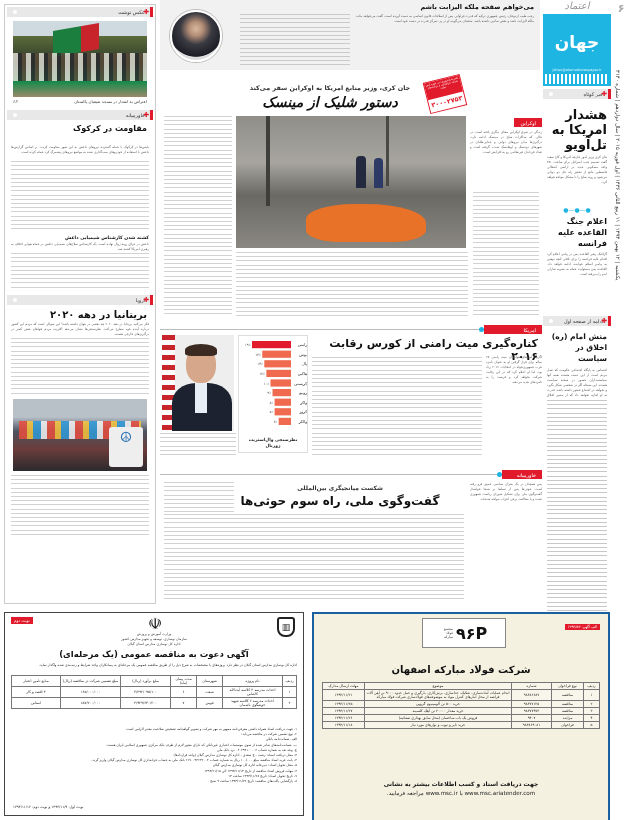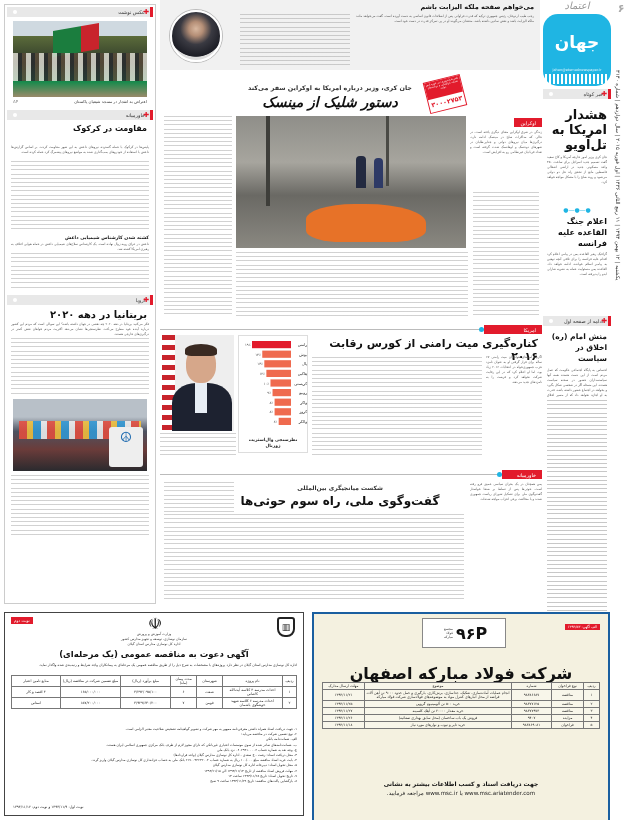--- a/index.html
+++ b/index.html
@@ -20,21 +20,21 @@
 </head>
 <body>
 
 <div class="abs" style="left:612px;top:0;width:18px;height:300px;">
   <div class="abs" style="top:2px;left:2px;width:14px;text-align:center;font-size:11px;color:#aaa;font-weight:bold;">۶</div>
   <div class="abs" style="top:20px;left:3px;writing-mode:vertical-rl;font-size:5.4px;color:#333;white-space:nowrap;height:260px;">یکشنبه | ۱۲ بهمن ۱۳۹۳ | ۱۱ ربیع الثانی ۱۴۳۶ | اول فوریه ۲۰۱۵ | سال دوازدهم | شماره ۳۱۴۰</div>
 </div>
 
 <div class="abs" style="left:543px;top:0;width:68px;height:820px;">
   <div style="height:14px;text-align:center;font-size:10px;color:#999;font-style:italic;font-family:'DejaVu Serif',serif;">اعتماد</div>
-  <div style="background:#1fb5e3;height:72px;position:relative;border-radius:15px;">
+  <div style="background:#1fb5e3;height:72px;position:relative;">
     <div style="color:#fff;font-size:17px;text-align:center;padding-top:18px;font-weight:bold;">جهان</div>
     <div style="position:absolute;bottom:14px;left:0;right:0;font-size:3.5px;color:#d9f3fb;text-align:center;direction:ltr;">jahan@etemadnewspaper.ir</div>
     <div style="position:absolute;bottom:2px;left:2px;right:2px;height:10px;background:repeating-linear-gradient(to right,#fff 0,#fff 2px,transparent 2px,transparent 4px);"></div>
   </div>
 
   <div class="section-tag" style="margin-top:3px;">
     <span class="red"></span>
     <span class="plus">✚</span>
     <span>خبر کوتاه</span>
     <span class="dot"></span>
@@ -61,21 +61,21 @@
   <div class="abs txt" style="right:6px;top:14px;width:178px;height:52px;overflow:hidden;">رجب طیب اردوغان، رئیس جمهوری ترکیه که قدرت فراوانی پس از اصلاحات قانون اساسی به دست آورده است، گفت می‌خواهد مانند ملکه الیزابت باشد و نقش نمادین داشته باشد. منتقدان می‌گویند او در پی تمرکز قدرت در دست خود است.</div>
   <div class="abs lines" style="left:80px;top:14px;width:110px;height:52px;opacity:.45;"></div>
   <div class="abs" style="left:10px;top:10px;width:52px;height:52px;border-radius:50%;border:2px solid #fff;box-shadow:0 0 0 1px #bbb;background:radial-gradient(circle at 50% 35%,#d8b8a0 0,#b48e76 18%,#3a3a42 40%,#1c1d25 70%,#ddd 72%);overflow:hidden;"></div>
 </div>
 
 <div class="abs" style="left:160px;top:72px;width:382px;height:250px;">
   <div class="abs" style="right:78px;top:6px;width:38px;height:32px;border:1.5px solid #e21b2c;transform:rotate(-14deg);background:#fff;">
     <div style="background:#e21b2c;color:#fff;font-size:2.6px;line-height:3.2px;padding:1px;height:17px;overflow:hidden;text-align:center;">تلفن شبانه‌روزی: در حوزه امور شبکه، بازگشایی و برنامه‌های دولت</div>
     <div style="color:#e21b2c;font-size:6.5px;font-weight:bold;text-align:center;line-height:12px;">۳۰۰۰۲۷۵۳</div>
   </div>
-  <div class="abs" style="left:60px;top:12px;width:220px;text-align:center;font-size:6.4px;font-weight:bold;color:#333;">جان کری، وزیر درباره امریکا به اوکراین سفر می‌کند</div>
+  <div class="abs" style="left:60px;top:12px;width:220px;text-align:center;font-size:6.4px;font-weight:bold;color:#333;">جان کری، وزیر منابع امریکا به اوکراین سفر می‌کند</div>
   <div class="abs headline" style="left:60px;top:22px;width:220px;text-align:center;font-size:14px;font-style:italic;">دستور شلیک از مینسک</div>
 
   <div class="abs redtag" style="right:0;top:46px;">اوکراین</div>
   <div class="abs txt" style="right:0;top:58px;width:72px;height:190px;overflow:hidden;">زندگی در شرق اوکراین معنای دیگری یافته است. در حالی که مذاکرات صلح در مینسک ادامه دارد، درگیری‌ها میان نیروهای دولتی و جدایی‌طلبان در شهرهای دونتسک و لوهانسک شدت گرفته است و تعداد قربانیان غیرنظامی رو به افزایش است.</div>
   <div class="abs lines" style="right:3px;top:120px;width:66px;height:126px;opacity:.45;"></div>
   <div class="abs" style="left:76px;top:44px;width:230px;height:132px;background:linear-gradient(180deg,#8f8e89 0,#a7a59e 35%,#6a6964 60%,#8a8881 100%);overflow:hidden;">
     <div style="position:absolute;left:30px;top:0;width:4px;height:90px;background:#3e3e3a;"></div>
     <div style="position:absolute;left:150px;top:0;width:3px;height:70px;background:#4a4a45;"></div>
     <div style="position:absolute;left:70px;top:88px;width:120px;height:38px;background:#e77228;border-radius:40% 50% 30% 30%;"></div>
     <div style="position:absolute;left:120px;top:40px;width:10px;height:32px;background:#232a40;border-radius:4px 4px 0 0;"></div>
@@ -252,21 +252,21 @@
     </div>
   <div class="abs" style="left:8px;bottom:6px;font-size:3.6px;color:#222;">نوبت اول: ۱۳۹۳/۱۱/۹ و نوبت دوم: ۱۳۹۳/۱۱/۱۲</div>
 </div>
 
 <div class="abs" style="left:312px;top:612px;width:298px;height:224px;border:2px solid #1a5fa0;background:#f4f1e0;">
   <div class="abs" style="right:8px;top:10px;background:#e21b2c;color:#fff;font-size:3.6px;padding:1px 3px;">الف آگهی: ۱۳۹۳/۵۳</div>
   <div class="abs" style="left:108px;top:4px;width:84px;height:30px;background:#fff;border:1px solid #888;display:flex;align-items:center;justify-content:center;gap:3px;">
     <span style="font-size:16px;font-weight:bold;color:#111;direction:ltr;">۹۶P</span>
     <span style="font-size:3.4px;width:12px;line-height:4px;color:#333;">مجتمع فولاد مبارکه</span>
   </div>
-  <div class="abs headline" style="left:0;right:0;top:50px;text-align:center;font-size:16px;">شرکت فولاد مبارکه اصفهان</div>
+  <div class="abs headline" style="left:0;right:0;top:50px;text-align:center;font-size:10px;">شرکت فولاد مبارکه اصفهان</div>
   <div class="abs" style="left:8px;right:8px;top:68px;">
     <table style="background:#f8f6ea;">
       <thead>
           <tr id="arHead">
             <th style="width: 16px;">ردیف</th>
             <th style="width: 32px;">نوع فراخوان</th>
             <th style="width: 40px;">شماره</th>
             <th>موضوع</th>
             <th style="width: 42px;">مهلت ارسال مدارک</th>
           </tr>

